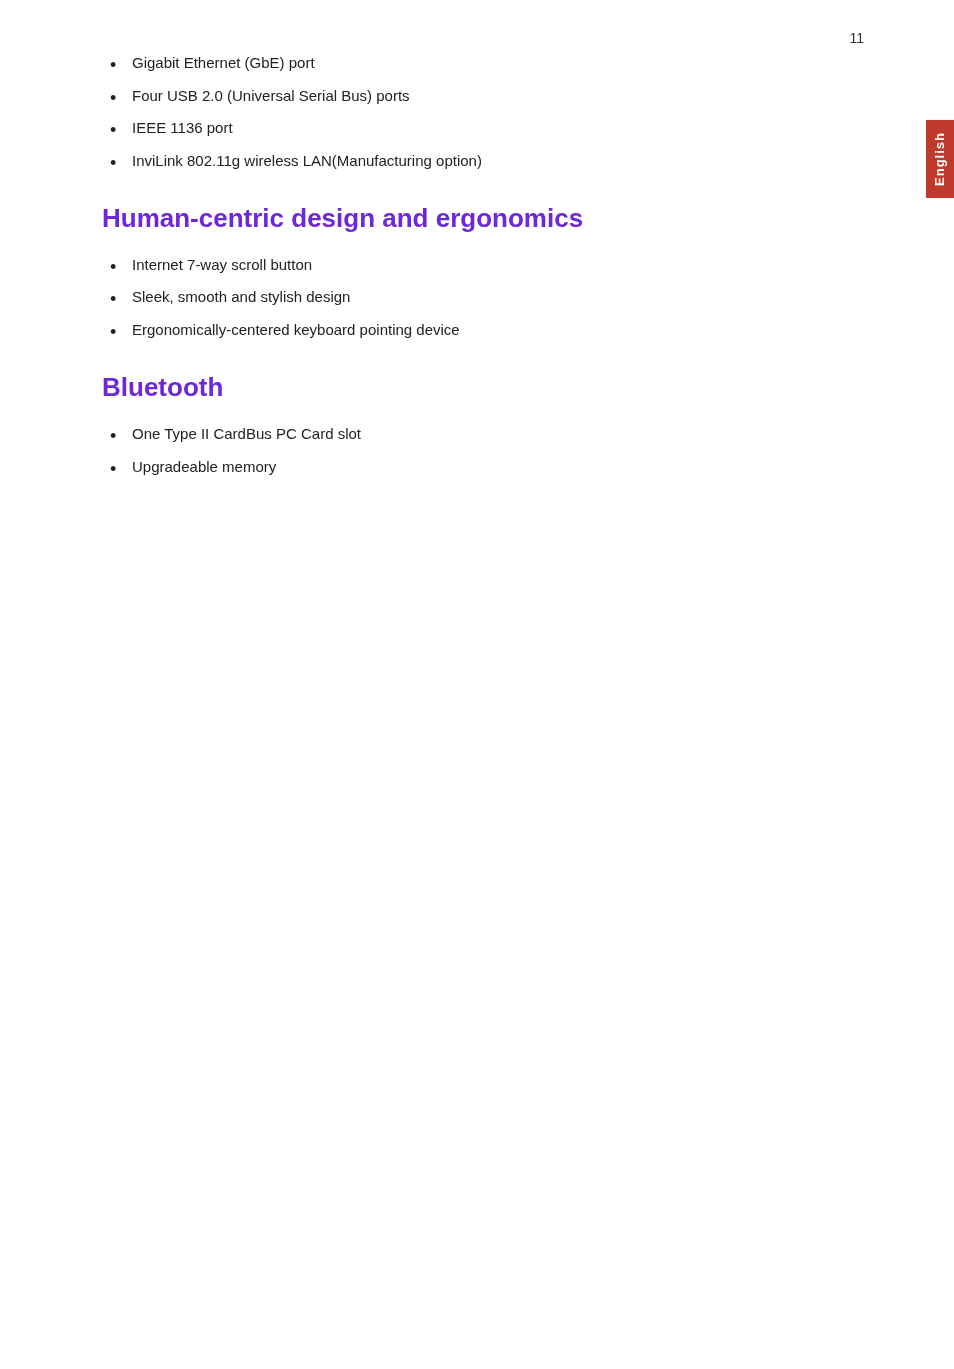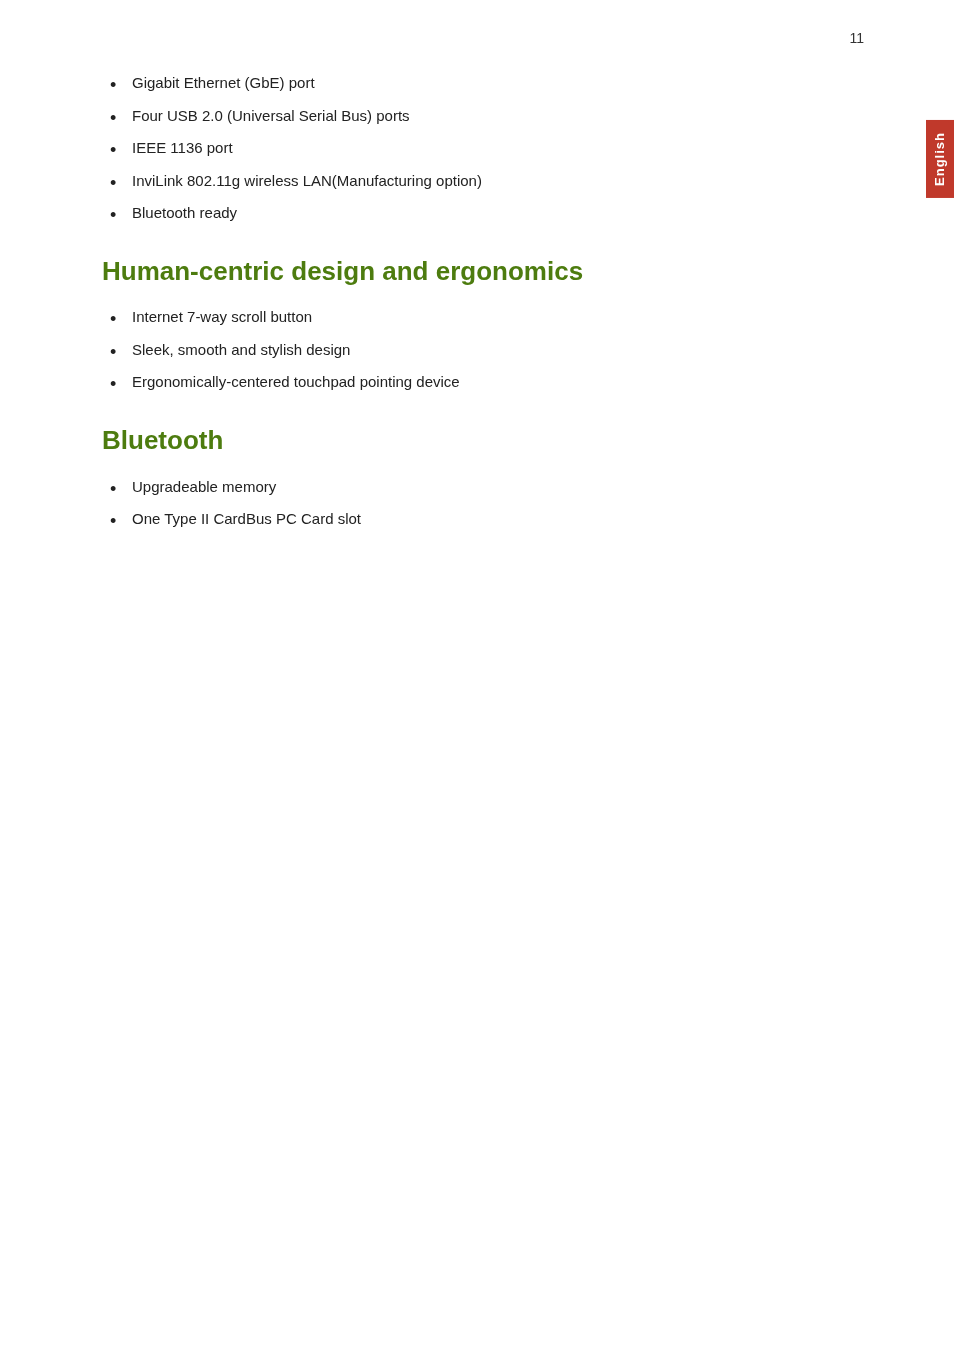--- a/index.html
+++ b/index.html
@@ -14,21 +14,21 @@
       background: #ffffff;
       font-family: Arial, Helvetica, sans-serif;
       position: relative;
     }
 
     .page-container {
       width: 954px;
       min-height: 1369px;
       background: #ffffff;
       position: relative;
-      padding: 72px 80px 60px 80px;
+      padding: 52px 80px 60px 80px;
     }
 
     .page-number {
       position: absolute;
       top: 30px;
       right: 90px;
       font-size: 14px;
       color: #333;
     }
 
@@ -72,21 +72,21 @@
       position: absolute;
       left: 8px;
       top: 0;
       font-size: 18px;
       color: #222;
     }
 
     .section-heading {
       font-size: 26px;
       font-weight: bold;
-      color: #4d7c0f;
+      color: #6d28d9;
       margin-top: 10px;
       margin-bottom: 18px;
       line-height: 1.3;
     }
 
     .section-block {
       margin-bottom: 10px;
     }
   </style>
 </head>
@@ -98,35 +98,34 @@
 
   <div class="sidebar-tab">English</div>
 
   <div class="content-area">
 
     <ul class="bullet-list" id="intro-list">
         <li>Gigabit Ethernet (GbE) port</li>
         <li>Four USB 2.0 (Universal Serial Bus) ports</li>
         <li>IEEE 1136 port</li>
         <li>InviLink 802.11g wireless LAN(Manufacturing option)</li>
-        <li>Bluetooth ready</li>
       </ul>
 
     <div id="sections-container">
         <div class="section-block">
           <h2 class="section-heading">Human-centric design and ergonomics</h2>
           <ul class="bullet-list">
             <li>Internet 7-way scroll button</li>
             <li>Sleek, smooth and stylish design</li>
-            <li>Ergonomically-centered touchpad pointing device</li>
+            <li>Ergonomically-centered keyboard pointing device</li>
           </ul>
         </div>
         <div class="section-block">
           <h2 class="section-heading">Bluetooth</h2>
           <ul class="bullet-list">
+            <li>One Type II CardBus PC Card slot</li>
             <li>Upgradeable memory</li>
-            <li>One Type II CardBus PC Card slot</li>
           </ul>
         </div>
       </div>
 
   </div>
 </div>
 
 </body></html>

